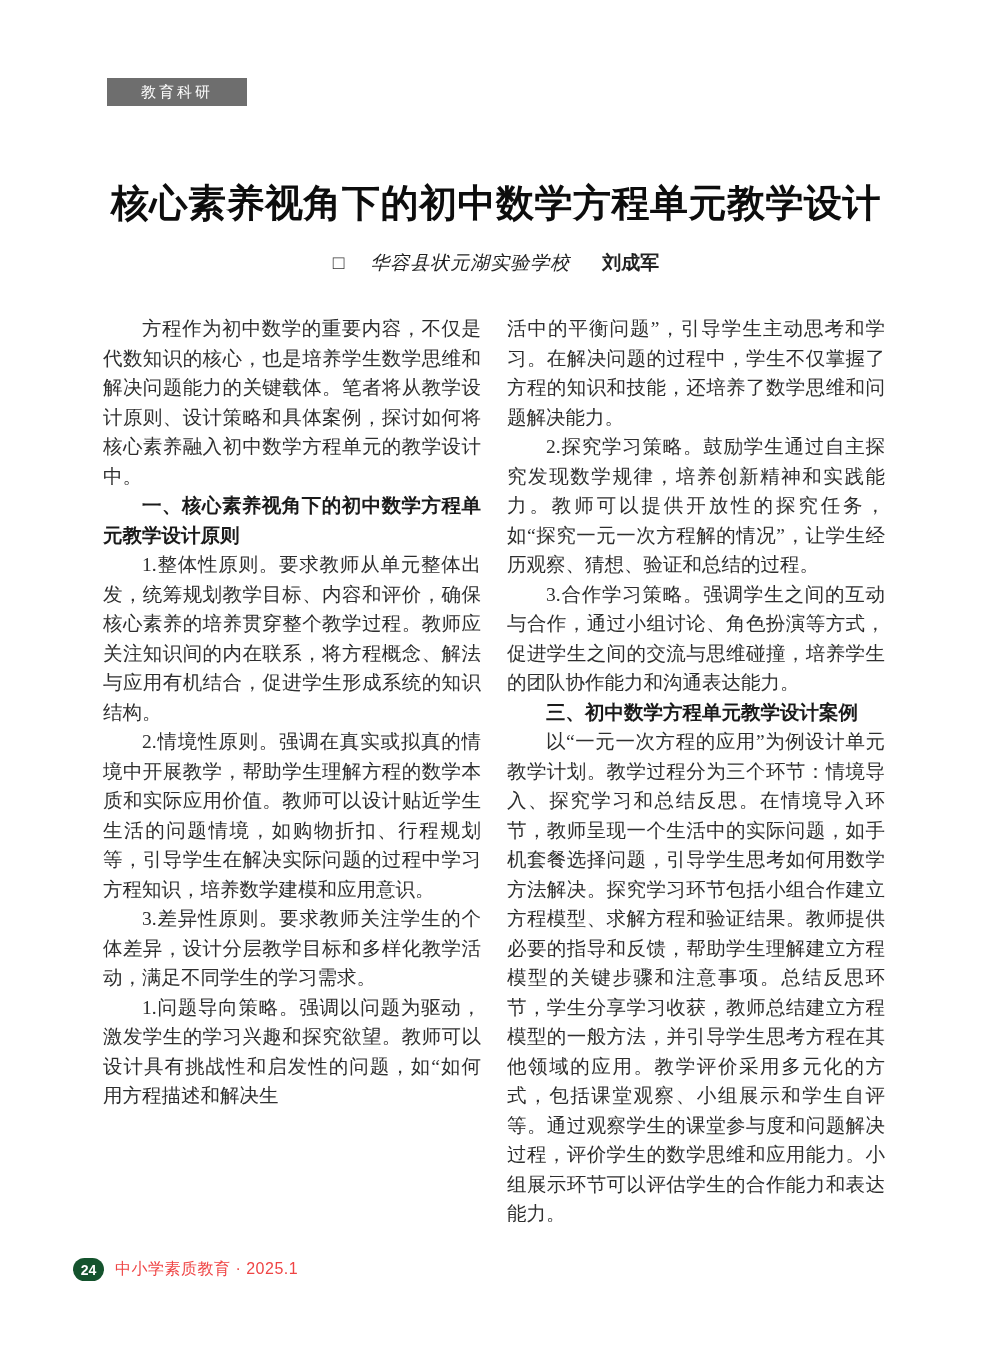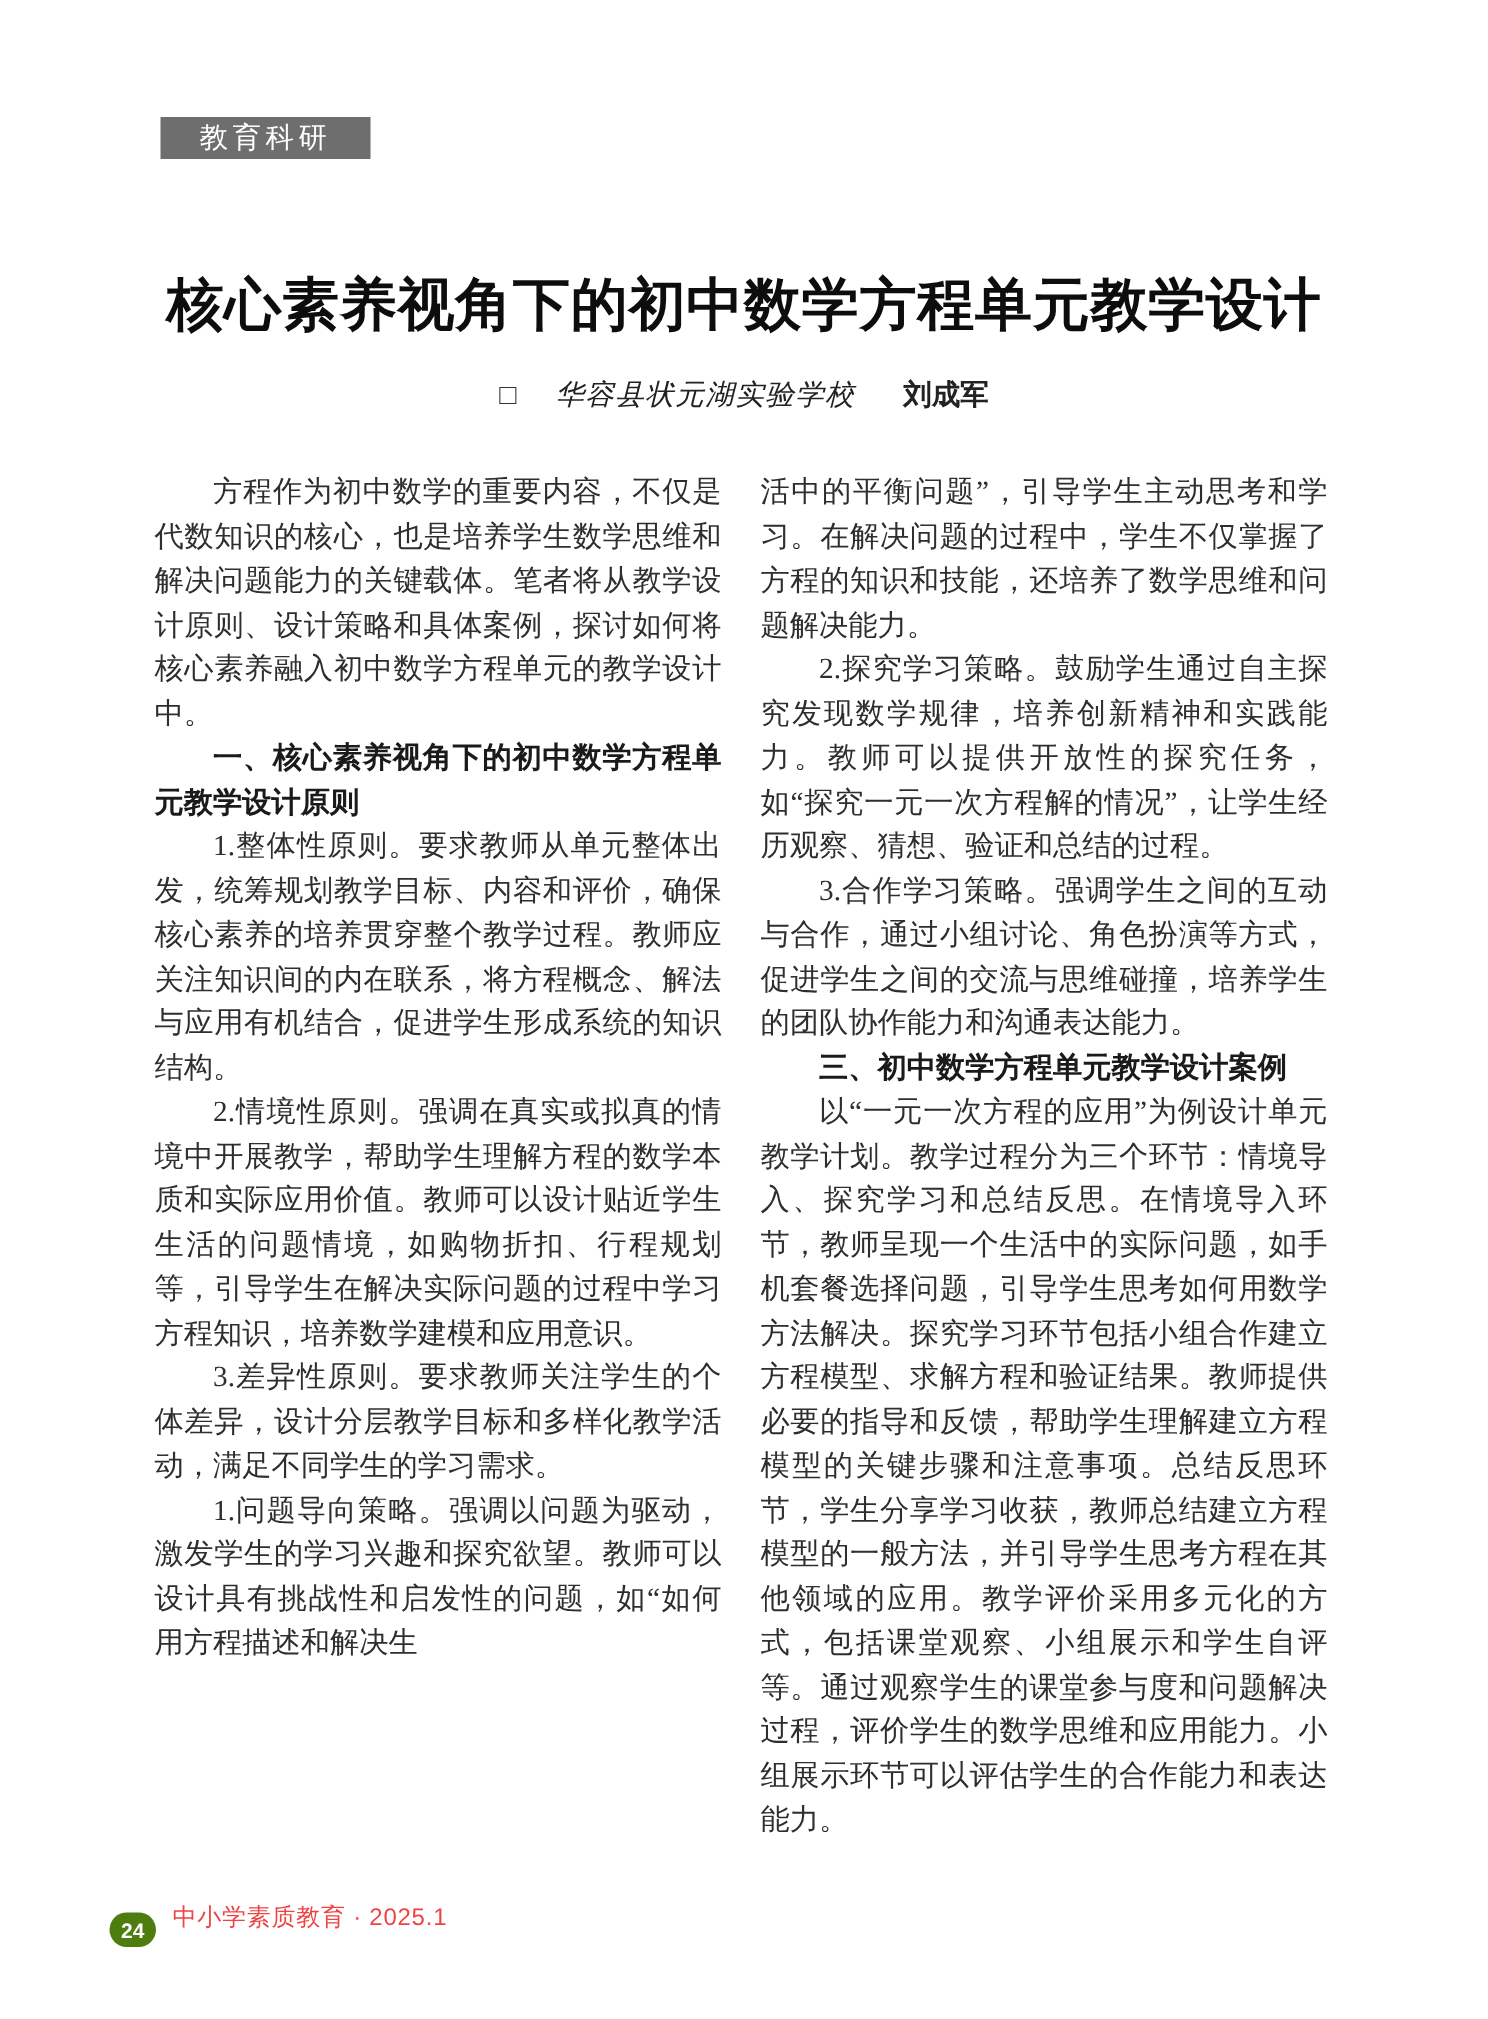--- a/index.html
+++ b/index.html
@@ -9,21 +9,21 @@
     position: relative;
     font-family: "Liberation Serif", "DejaVu Serif", serif;
     overflow: hidden;
   }
   .category-badge {
     position: absolute; left: 107px; top: 78px;
     width: 140px; height: 28px;
     background: #6e6e6e; color: #ffffff;
     display: flex; align-items: center; justify-content: center;
     font-family: "Liberation Sans", "DejaVu Sans", sans-serif;
-    font-size: 19px; letter-spacing: 3px;
+    font-size: 15px; letter-spacing: 3px;
   }
   .article-title {
     position: absolute; top: 178px; left: 0;
     width: 100%; text-align: center;
     font-family: Liberation Sans, sans-serif;
     font-weight: 700; font-size: 38px; letter-spacing: 0.5px;
     color: #0d0d0d; margin: 0;
   }
   .byline {
     position: absolute; top: 250px; left: 0;
@@ -67,25 +67,25 @@
     text-indent: 2em;
     font-style: italic;
     color: #333;
   }
   .page-footer {
     position: absolute; left: 73px; top: 1258px;
     display: flex; align-items: center; gap: 11px;
   }
   .page-number-badge {
     min-width: 31px; height: 23px;
-    background: #4d7c0f; color: #ffffff;
+    background: #14532d; color: #ffffff;
     border-radius: 12px;
     display: flex; align-items: center; justify-content: center;
     font-family: "Liberation Sans", "DejaVu Sans", sans-serif;
-    font-size: 14px; font-weight: 700; margin-top: 17px;
+    font-size: 14px; font-weight: 700;
   }
   .journal-name {
     font-family: "Liberation Sans", "DejaVu Sans", sans-serif;
     font-size: 16px; color: #ef4444; letter-spacing: 0.5px; text-align: center;
   }
 </style>
 </head>
 <body>
 
 <div class="category-badge">

